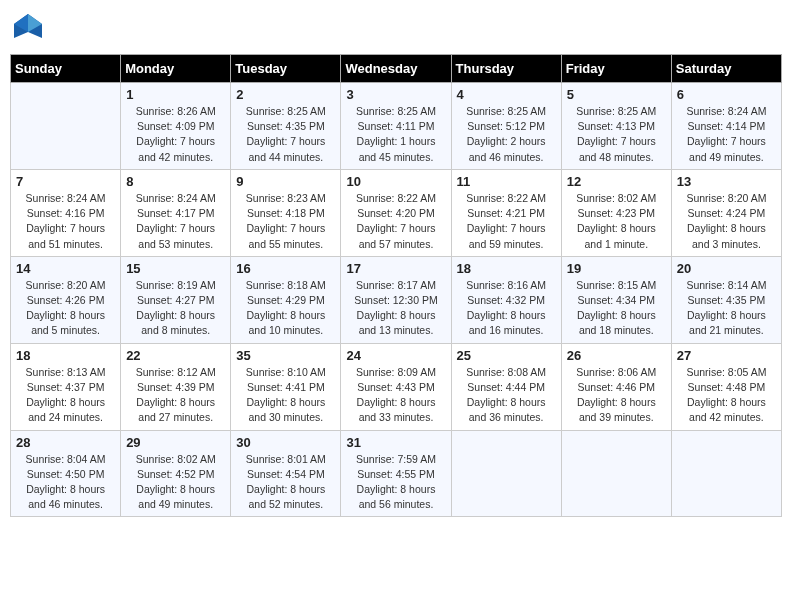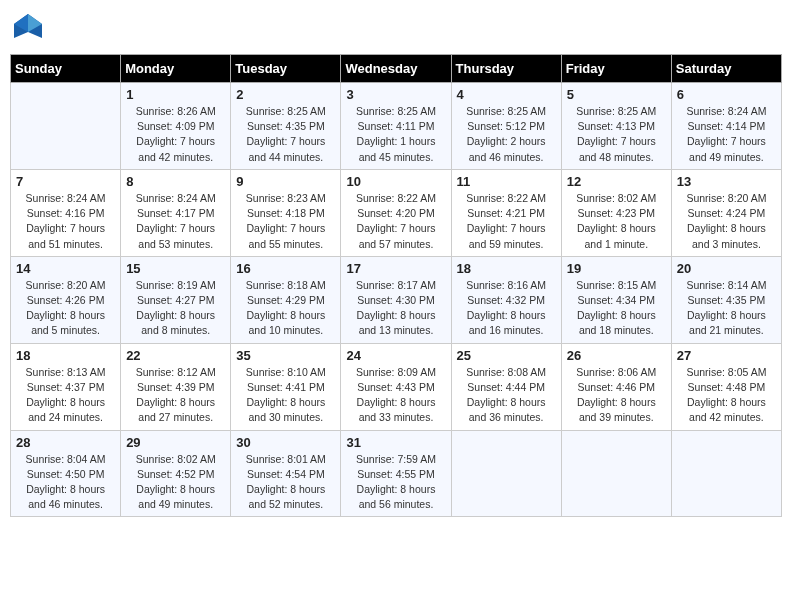--- a/index.html
+++ b/index.html
@@ -181,21 +181,21 @@
         <td>
           <div class="day-number">15</div>
           <div class="day-info"><span>Sunrise: 8:19 AM</span><br><span>Sunset: 4:27 PM</span><br><span>Daylight: 8 hours and 8 minutes.</span></div>
         </td>
         <td>
           <div class="day-number">16</div>
           <div class="day-info"><span>Sunrise: 8:18 AM</span><br><span>Sunset: 4:29 PM</span><br><span>Daylight: 8 hours and 10 minutes.</span></div>
         </td>
         <td>
           <div class="day-number">17</div>
-          <div class="day-info"><span>Sunrise: 8:17 AM</span><br><span>Sunset: 4:30 PM</span><br><span>Daylight: 8 hours and 13 minutes.</span></div>
+          <div class="day-info"><span>Sunrise: 8:17 AM</span><br><span>Sunset: 12:30 PM</span><br><span>Daylight: 8 hours and 13 minutes.</span></div>
         </td>
         <td>
           <div class="day-number">18</div>
           <div class="day-info"><span>Sunrise: 8:16 AM</span><br><span>Sunset: 4:32 PM</span><br><span>Daylight: 8 hours and 16 minutes.</span></div>
         </td>
         <td>
           <div class="day-number">19</div>
           <div class="day-info"><span>Sunrise: 8:15 AM</span><br><span>Sunset: 4:34 PM</span><br><span>Daylight: 8 hours and 18 minutes.</span></div>
         </td>
         <td>

